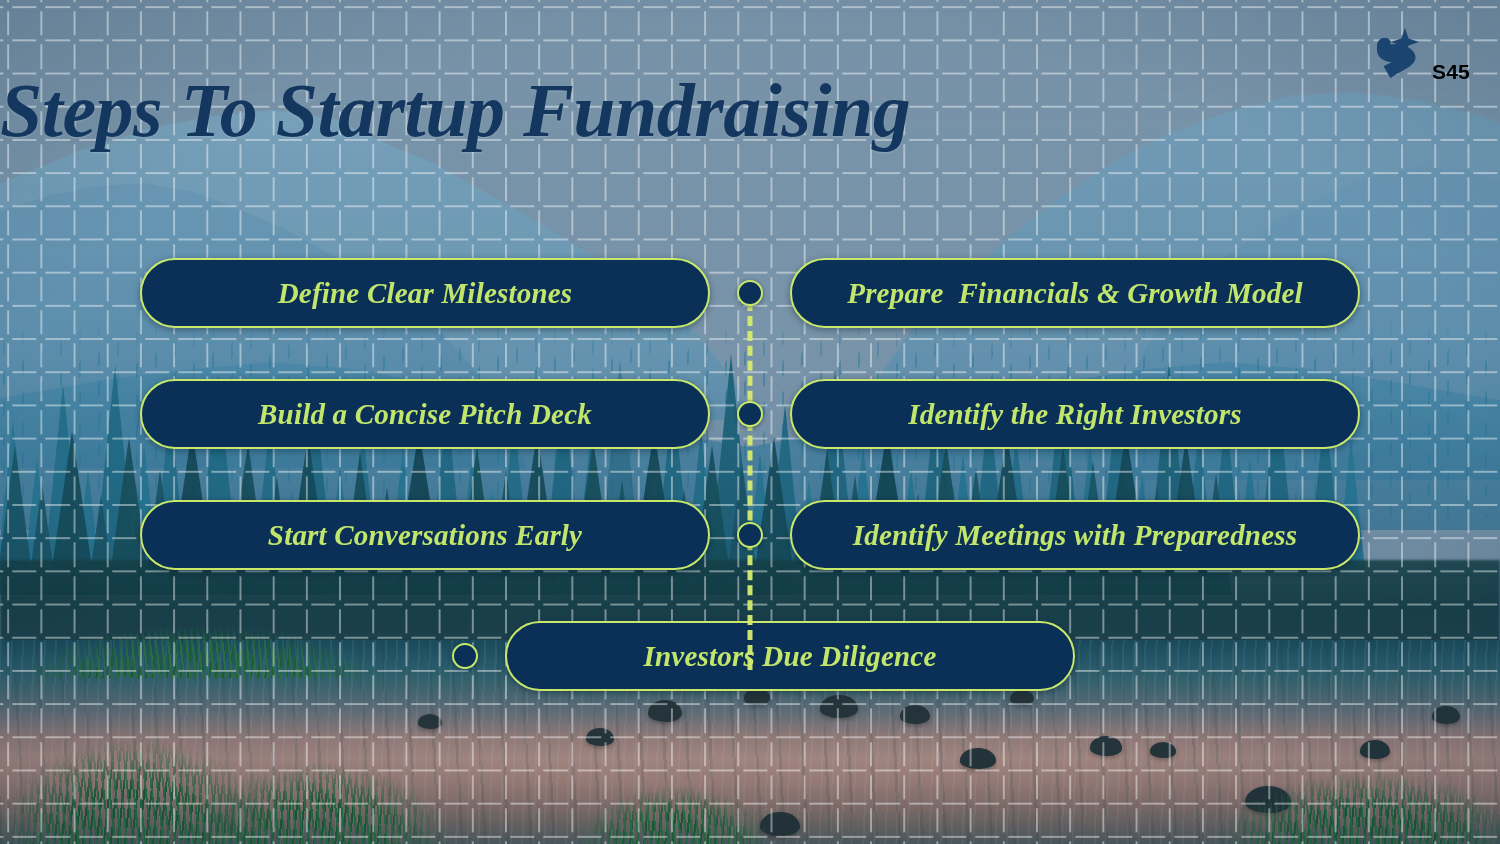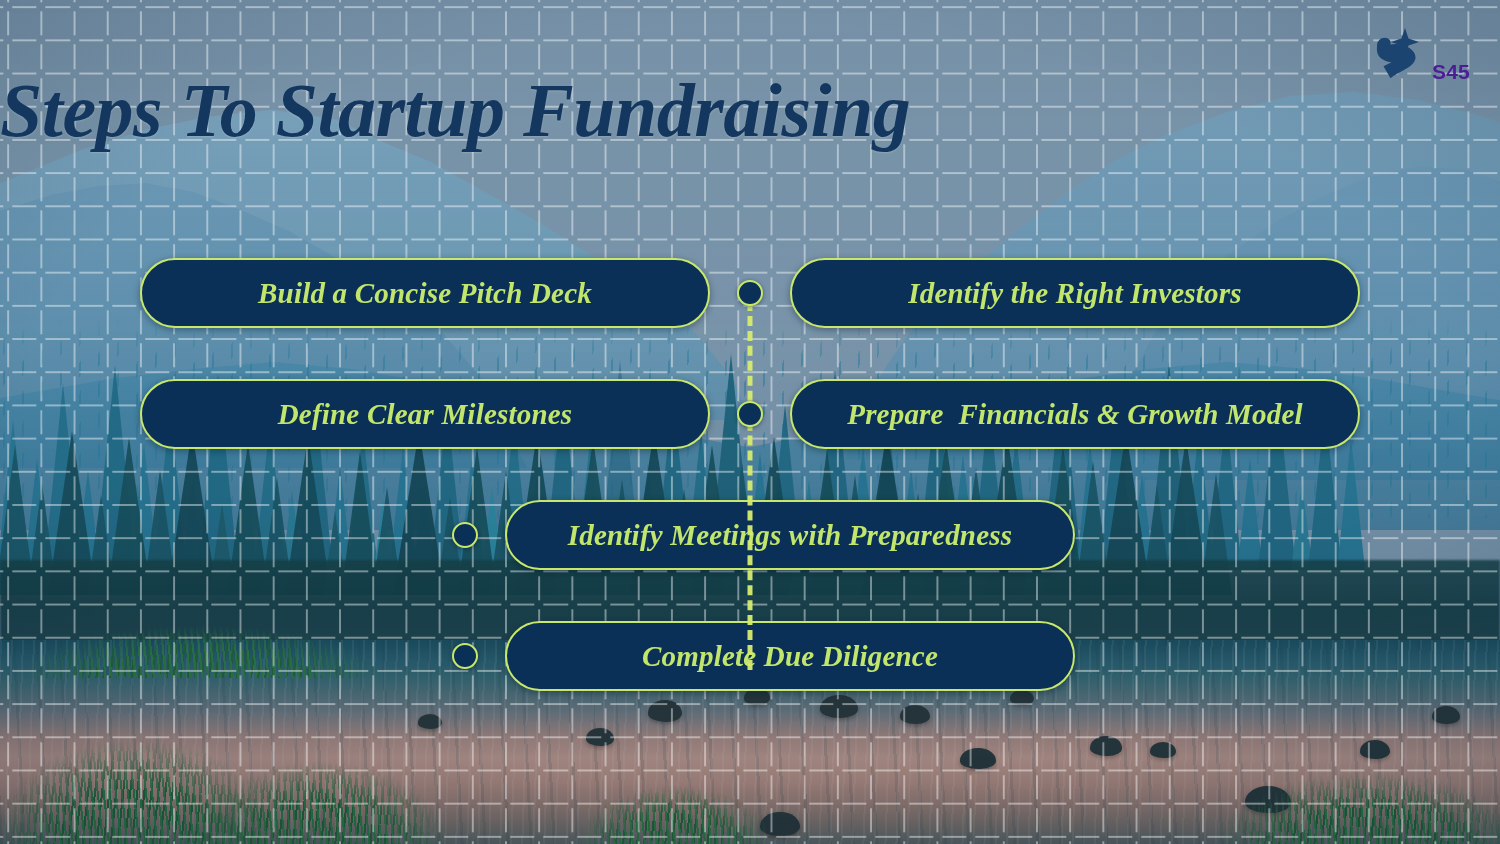--- a/index.html
+++ b/index.html
@@ -246,21 +246,21 @@
     align-items: flex-end;
     gap: 2px;
     line-height: 1;
   }
   .logo-mark { display: block; }
   .logo-text {
     font-family: "Liberation Sans", sans-serif;
     font-weight: 700;
     font-size: 21px;
     letter-spacing: 0.2px;
-    color: #4c1d95;
+    color: #000000;
     padding-bottom: 2px;
   }
 
   .slide-title {
     position: absolute;
     top: 72px;
     left: 0; right: 0;
     text-align: left;
     font-style: italic;
     font-weight: 700;
@@ -506,55 +506,58 @@
     </div>
 
     <div class="slide-title">Steps To Startup Fundraising</div>
 
     <div class="connector"></div>
 
     <div class="timeline">
 
       <div class="row">
         <div class="pill">
-          <span class="pill-label">Build a Concise Pitch Deck</span>
+          <span class="pill-label">Define Clear Milestones</span>
         </div>
         <div class="node-gap">
           <div class="node"></div>
         </div>
         <div class="pill">
-          <span class="pill-label">Identify the Right Investors</span>
+          <span class="pill-label">Prepare  Financials &amp; Growth Model</span>
         </div>
       </div>
 
       <div class="row">
         <div class="pill">
-          <span class="pill-label">Define Clear Milestones</span>
+          <span class="pill-label">Build a Concise Pitch Deck</span>
         </div>
         <div class="node-gap">
           <div class="node"></div>
         </div>
         <div class="pill">
-          <span class="pill-label">Prepare  Financials &amp; Growth Model</span>
+          <span class="pill-label">Identify the Right Investors</span>
+        </div>
+      </div>
+
+      <div class="row">
+        <div class="pill">
+          <span class="pill-label">Start Conversations Early</span>
+        </div>
+        <div class="node-gap">
+          <div class="node"></div>
+        </div>
+        <div class="pill">
+          <span class="pill-label">Identify Meetings with Preparedness</span>
         </div>
       </div>
 
       <div class="row">
         <div class="node-gap">
           <div class="node"></div>
         </div>
         <div class="pill">
-          <span class="pill-label">Identify Meetings with Preparedness</span>
-        </div>
-      </div>
-
-      <div class="row">
-        <div class="node-gap">
-          <div class="node"></div>
-        </div>
-        <div class="pill">
-          <span class="pill-label">Complete Due Diligence</span>
+          <span class="pill-label">Investors Due Diligence</span>
         </div>
       </div>
 
     </div>
   </div>
 </div>
 
 </body></html>

